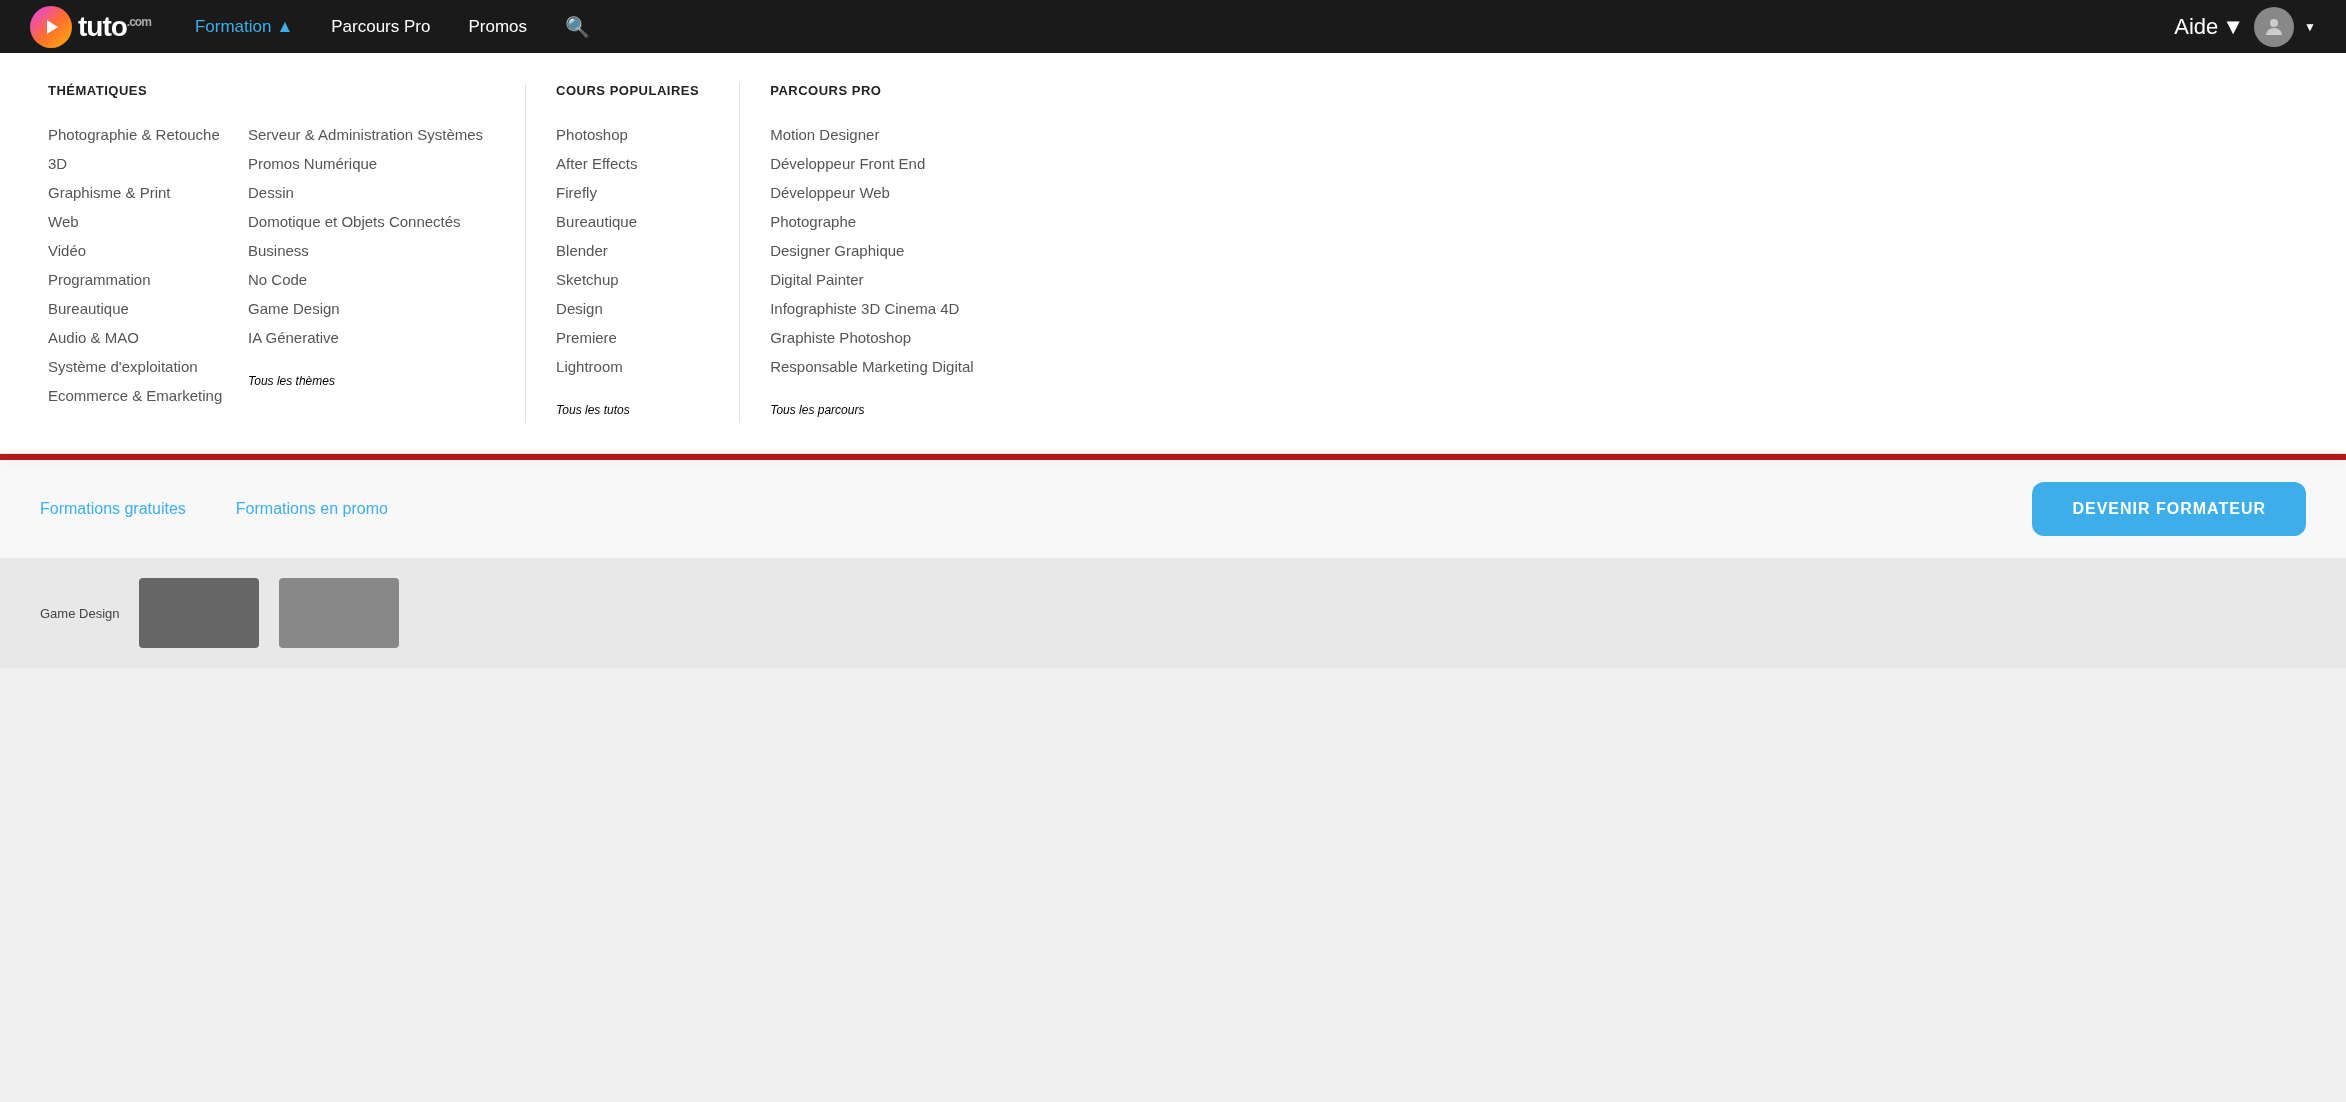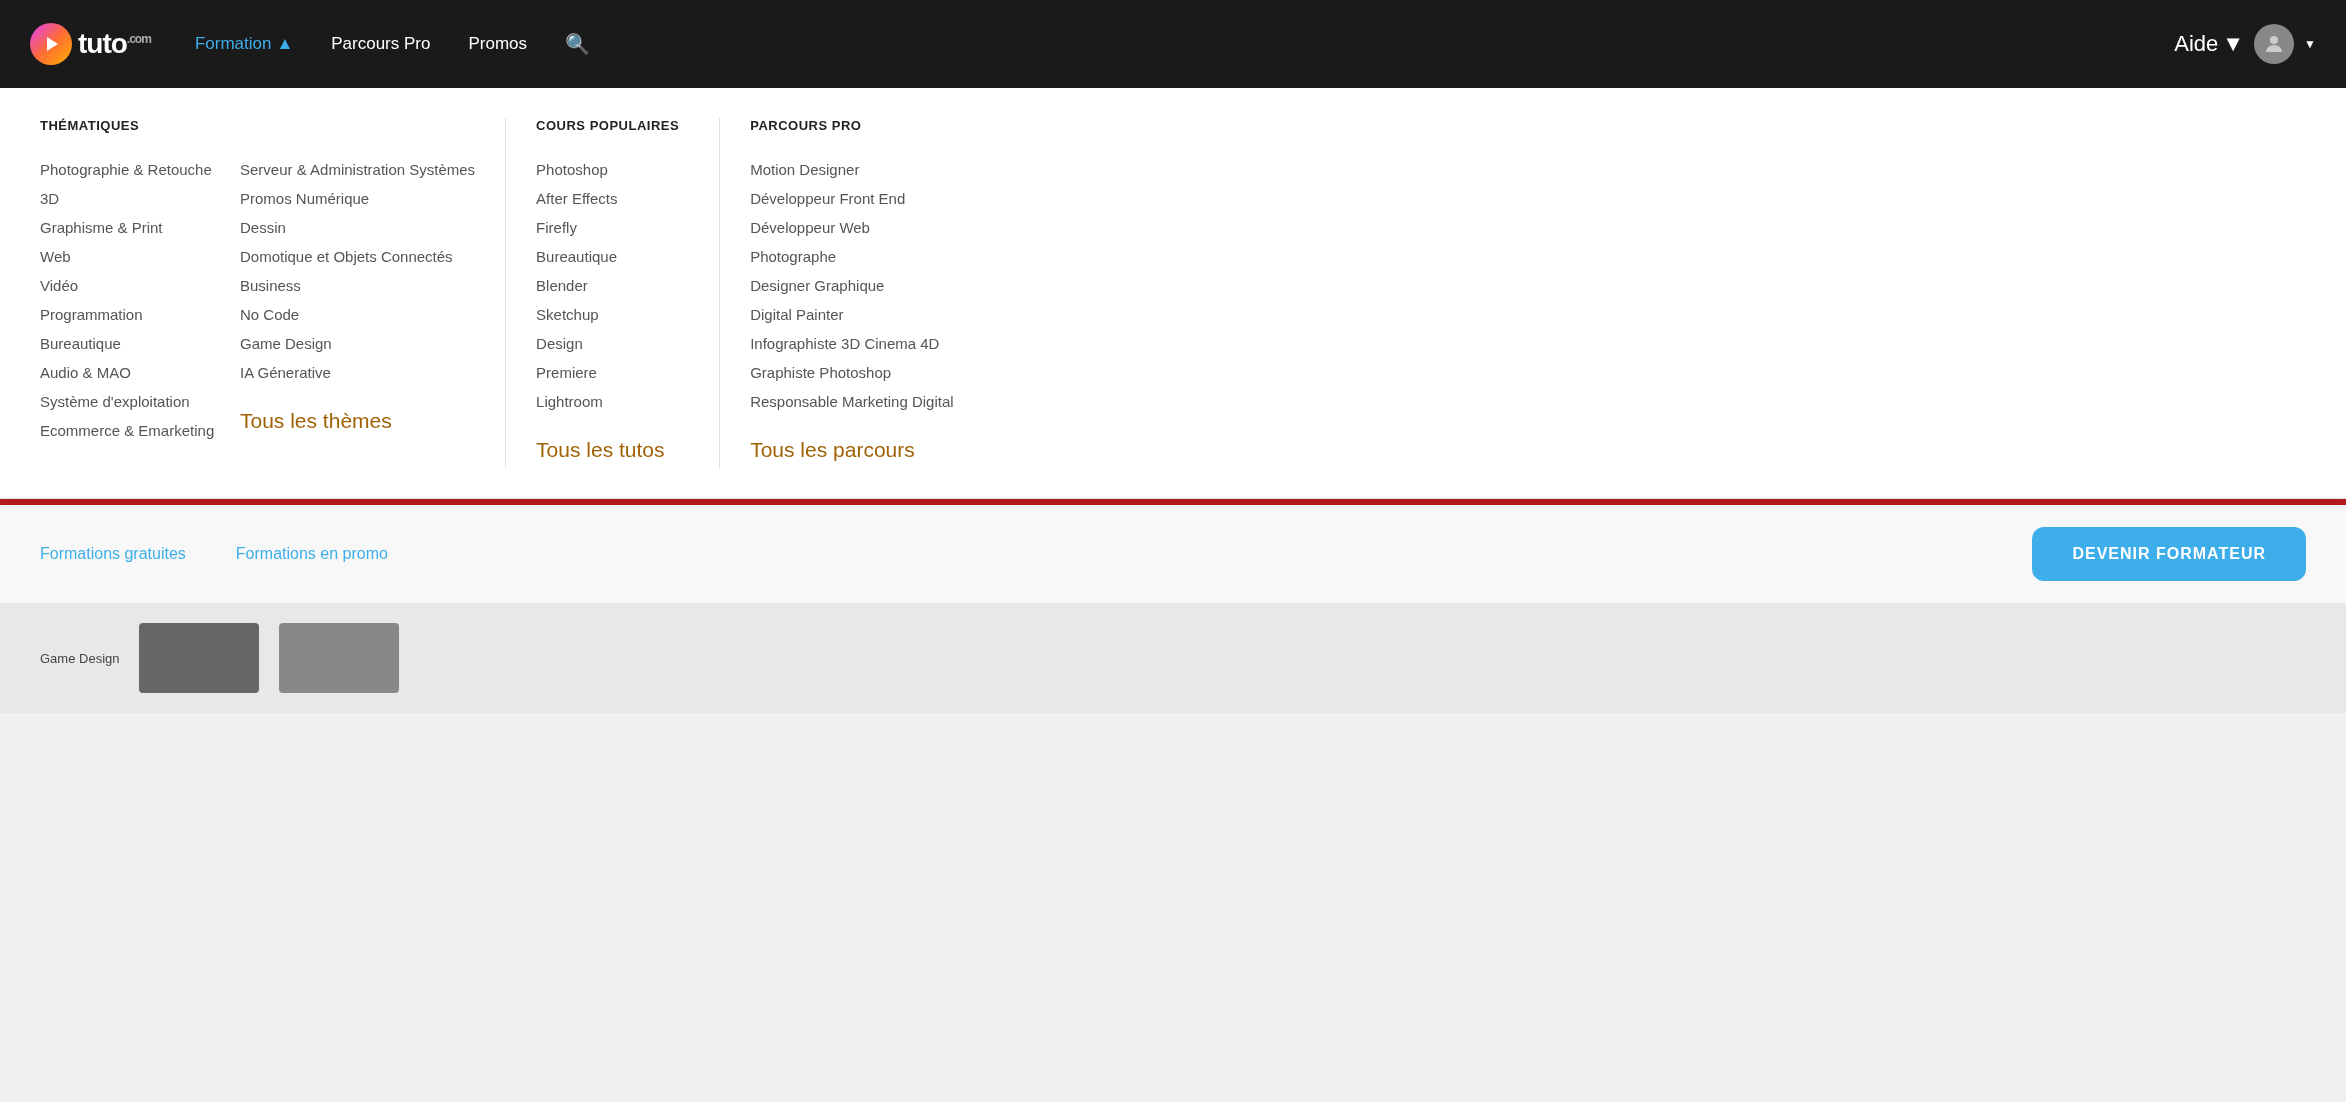--- a/index.html
+++ b/index.html
@@ -1,21 +1,21 @@
 <!DOCTYPE html>
 <html><head>
   <meta charset="utf-8">
   <style>
     * { margin: 0; padding: 0; box-sizing: border-box; }
     body { font-family: -apple-system, BlinkMacSystemFont, 'Segoe UI', Arial, sans-serif; background: #f0f0f0; }
 
     
     .navbar {
       background: #1a1a1a;
-      height: 88px;
+      height: 53px;
       display: flex;
       align-items: center;
       padding: 0 30px;
       position: relative;
       z-index: 100;
     }
     .navbar-logo {
       display: flex;
       align-items: center;
       margin-right: 30px;
@@ -145,32 +145,34 @@
     }
     .col-item {
       font-size: 15px;
       color: #555;
       padding: 6px 0;
       cursor: pointer;
       text-decoration: none;
       display: block;
     }
     .col-item.link {
-      color: #a16207;
+      color: #000000;
       margin-top: 16px;
-      font-size: 21px;
+      font-size: 12px;
+      font-style: italic;
     }
 
     
     .thematiques-section {
       display: flex;
       gap: 0;
       border-right: 1px solid #e0e0e0;
       margin-right: 30px;
-      padding-right: 0;
+      padding-right: 12px;
+      margin-left: 8px;
     }
 
     
     .bottom-bar {
       background: #f8f8f8;
       border-top: 6px solid #b91c1c;
       padding: 22px 40px;
       display: flex;
       align-items: center;
       gap: 50px;

